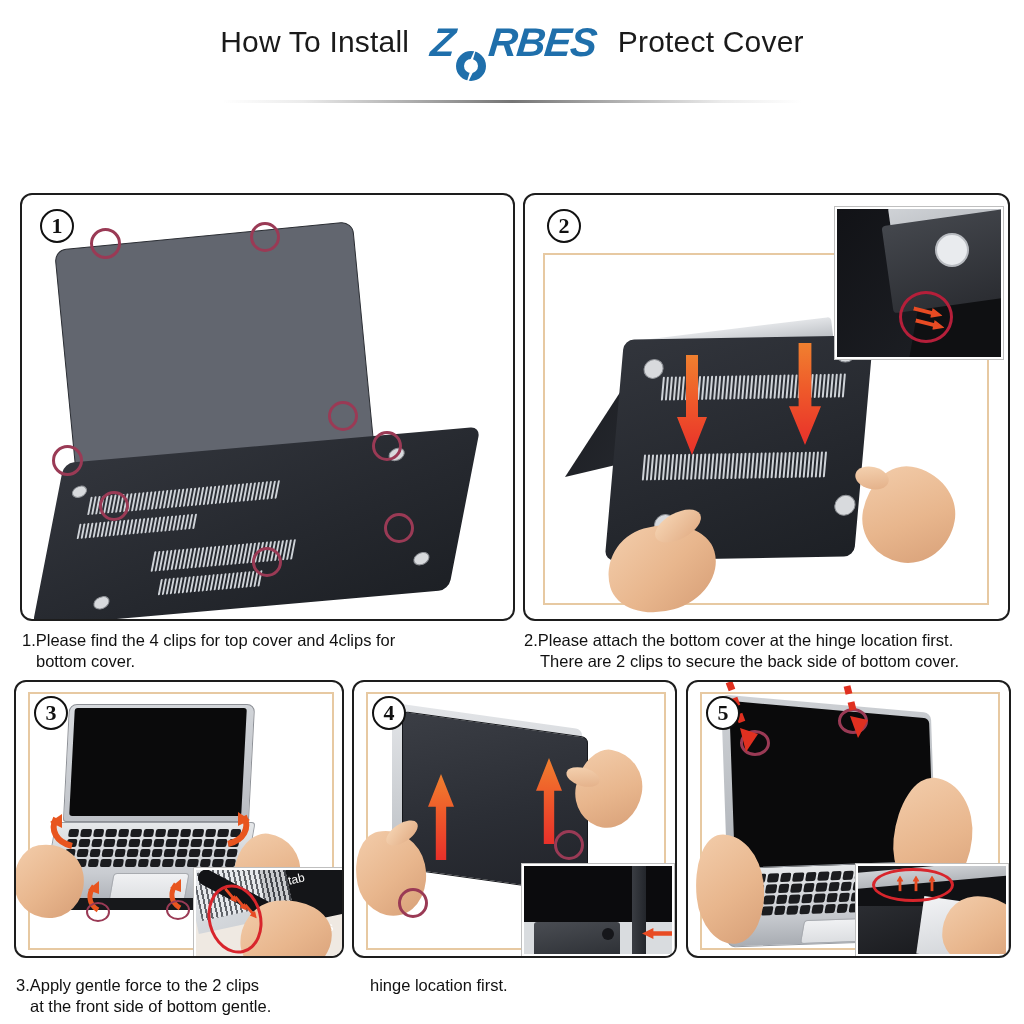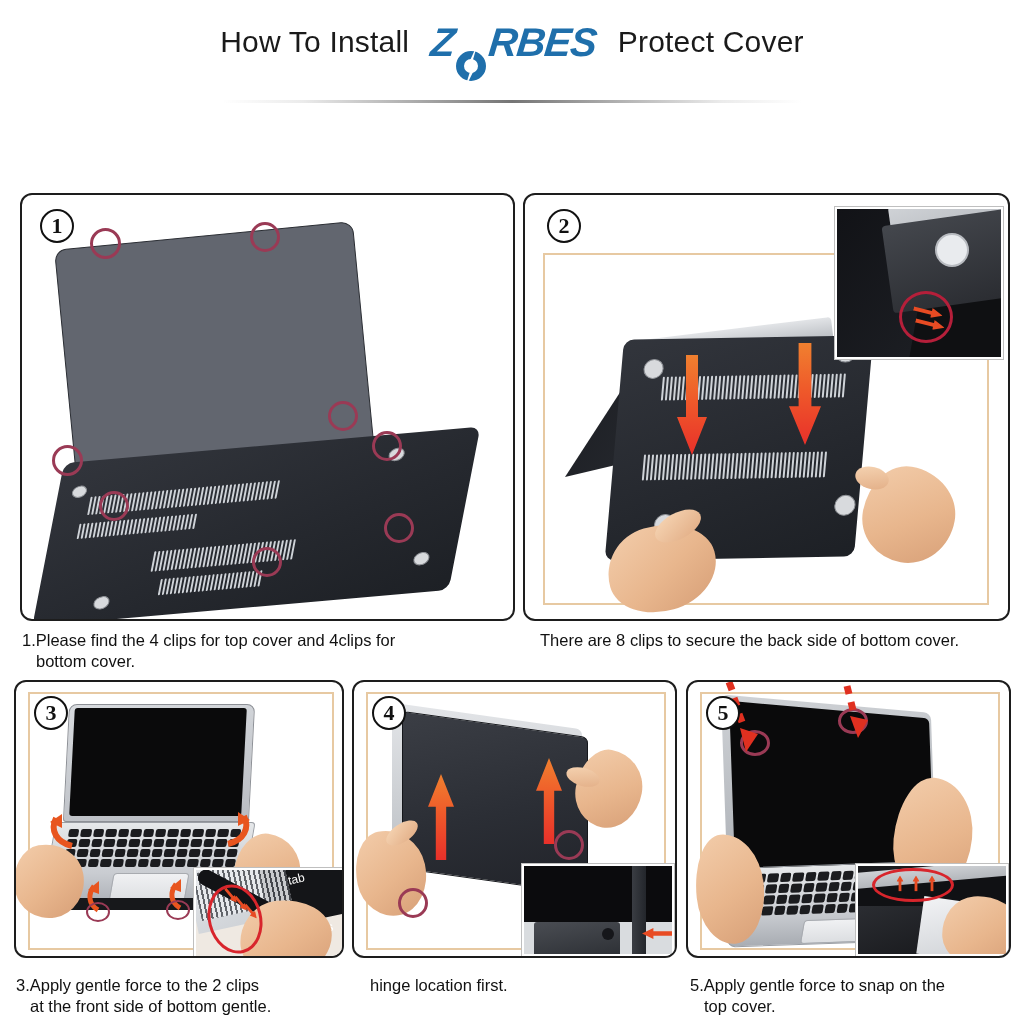--- a/index.html
+++ b/index.html
@@ -460,21 +460,22 @@
            background:linear-gradient(170deg,#44474d,#2a2c31); transform:rotate(-8deg); border-radius:4px;"></div>
       <div style="position:absolute; left:98px; top:24px; width:34px; height:34px;
            background:#e9ebee; border:2px solid #b8bbc0; border-radius:50%;"></div>
       <div class="tinyarrow" style="left:76px; top:98px; width:30px; height:10px; transform:rotate(14deg);"></div>
       <div class="tinyarrow" style="left:78px; top:110px; width:30px; height:10px; transform:rotate(14deg);"></div>
       <div class="marker bright" style="left:62px; top:82px; width:54px; height:52px; border-color:#b51f3a;"></div>
     </div>
   </div>
 
   <div class="caption" style="left:524px; top:630px; width:492px;">
-    <span class="l2" style="padding-left:16px;">There are 8 clips to secure the back side of bottom cover.</span>
+    <span>2.Please attach the bottom cover at the hinge location first.</span>
+    <span class="l2" style="padding-left:16px;">There are 2 clips to secure the back side of bottom cover.</span>
   </div>
 
   <div class="panel" style="left:14px; top:680px; width:330px; height:278px;">
     <div class="pnum" style="left:18px; top:14px; z-index:31;">3</div>
     <div class="inner-box" style="left:12px; top:10px; width:306px; height:258px;"></div>
 
     <div class="lid" style="left:50px; top:22px; width:186px; height:118px; transform:skewX(-3deg);"></div>
     <div class="screen" style="left:56px; top:26px; width:172px; height:108px; transform:skewX(-3deg);"></div>
     <div class="laptop-base" style="left:32px; top:140px; width:200px; height:86px; transform:skewX(-10deg);">
       <div class="keyboard" style="left:14px; top:6px; width:172px;
@@ -736,18 +737,14 @@
       <div style="position:absolute; left:62px; top:34px; width:60px; height:58px;
            background:linear-gradient(160deg,#f2f3f5,#cfd2d6); transform:rotate(8deg);"></div>
       <div class="hand" style="left:84px; top:30px; width:78px; height:70px; transform:rotate(-4deg);"></div>
       <div class="tinyarrow" style="left:34px; top:14px; width:16px; height:7px; transform:rotate(-90deg);"></div>
       <div class="tinyarrow" style="left:50px; top:14px; width:16px; height:7px; transform:rotate(-90deg);"></div>
       <div class="tinyarrow" style="left:66px; top:14px; width:16px; height:7px; transform:rotate(-90deg);"></div>
       <div class="marker bright" style="left:14px; top:2px; width:82px; height:34px;"></div>
     </div>
   </div>
 
-  <div class="caption" style="left:690px; top:975px; width:320px;">
-    <span>5.Apply gentle force to snap on  the</span>
-    <span class="l2" style="padding-left:14px;">top cover.</span>
-  </div>
 
 </div>
 
 </body></html>

